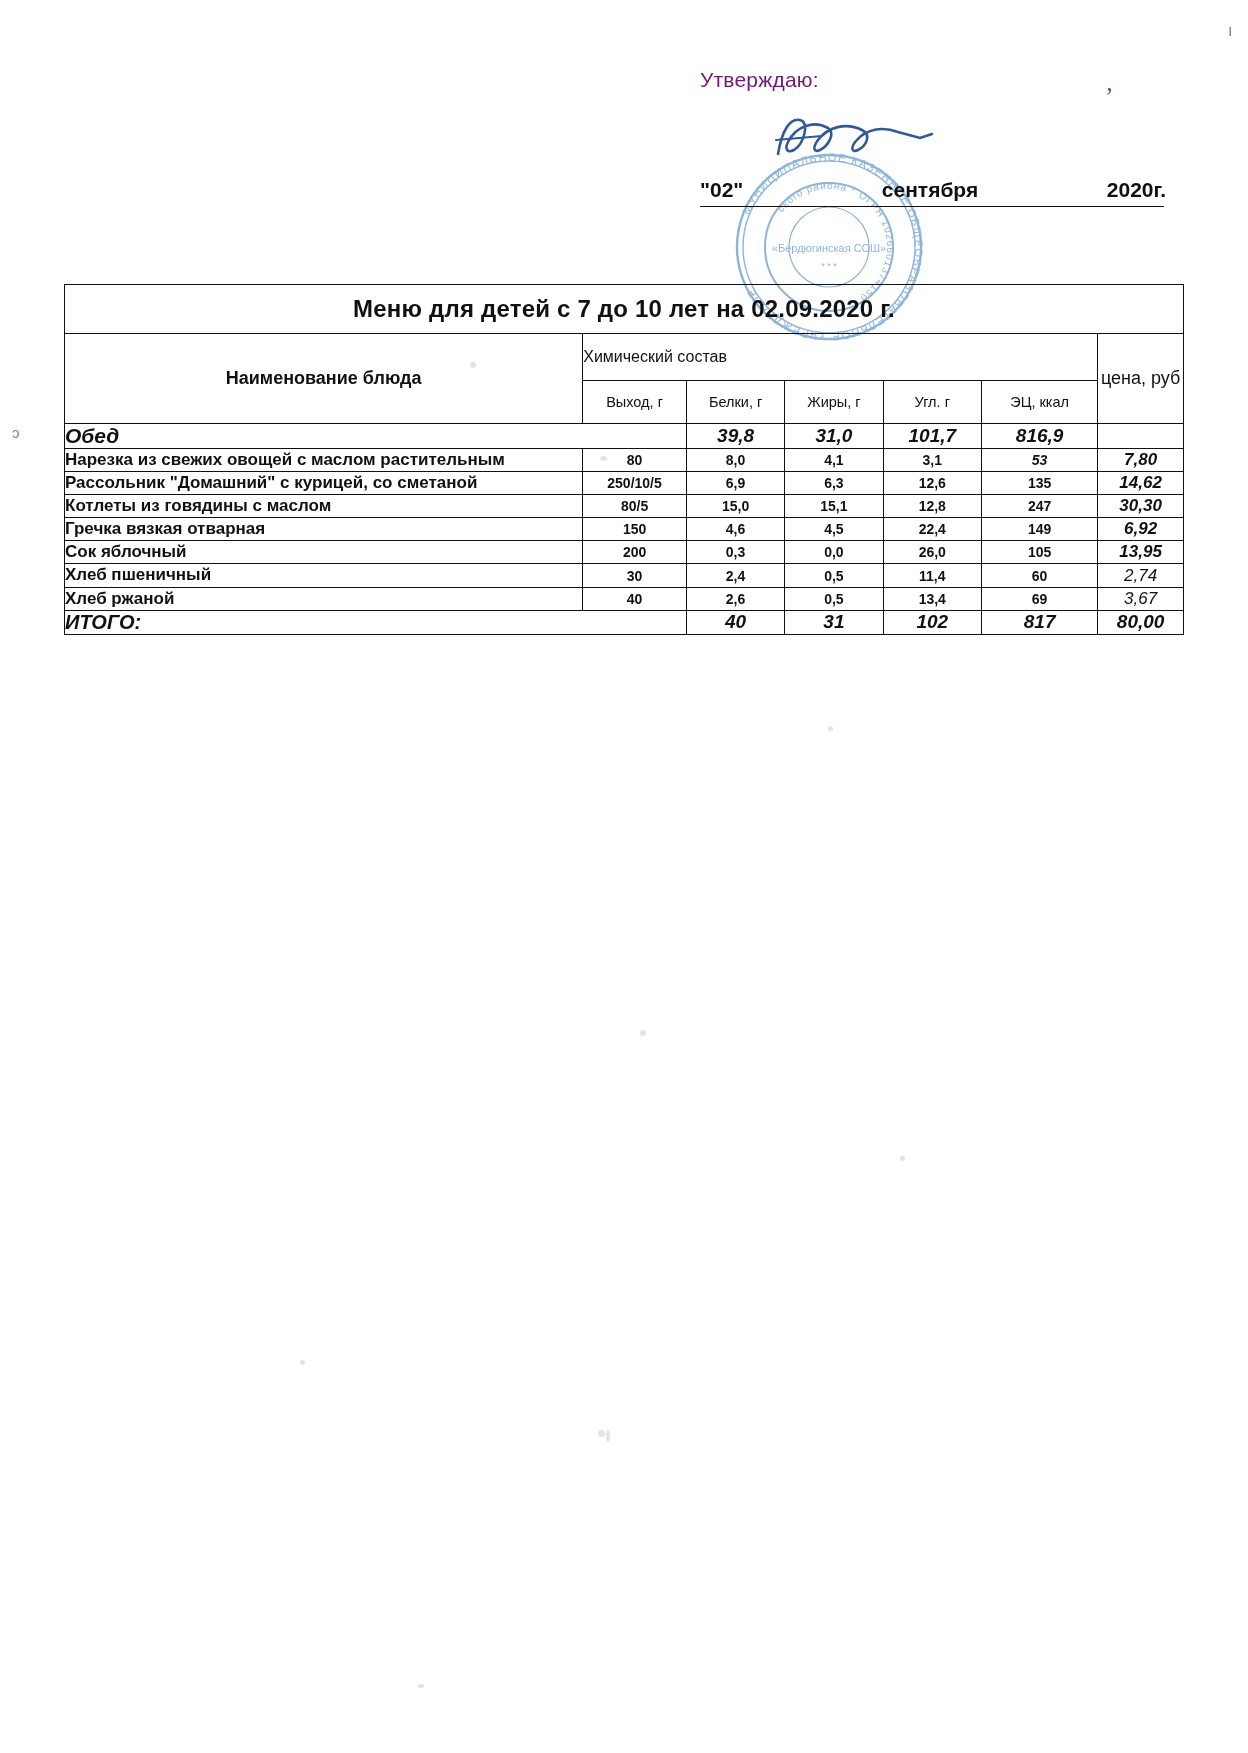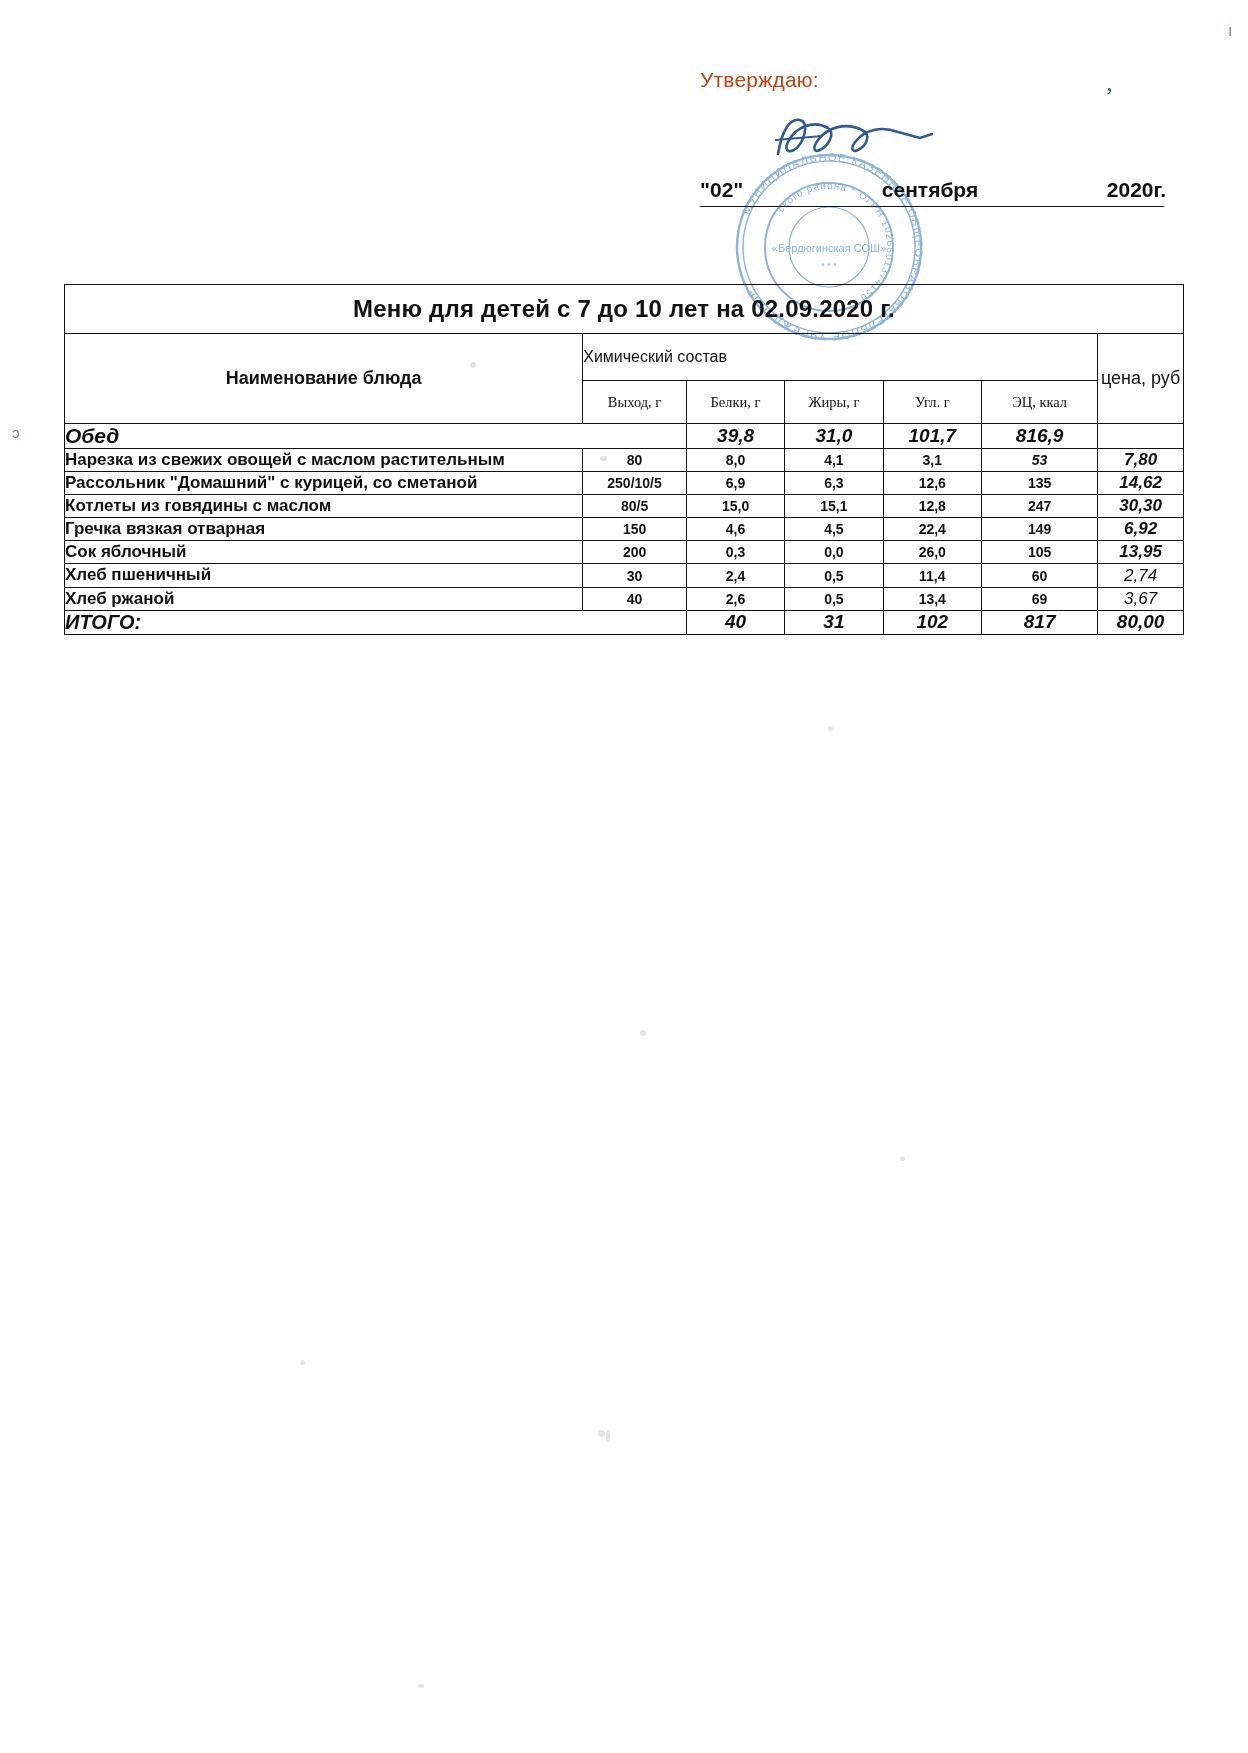--- a/index.html
+++ b/index.html
@@ -19,21 +19,21 @@
   
   .approval {
     position: absolute;
     left: 700px;
     top: 68px;
     width: 460px;
   }
   .approval-title {
     font-size: 21px;
     font-weight: 400;
-    color: #c2410c;
+    color: #701a75;
     letter-spacing: 0.2px;
   }
   .date-line {
     position: absolute;
     left: 700px;
     top: 178px;
     width: 470px;
     display: flex;
     align-items: flex-end;
     font-size: 21px;
@@ -145,21 +145,20 @@
     font-size: 18px;
     font-weight: normal;
     line-height: 1.25;
     padding: 4px 6px;
   }
   .hdr-sub {
     text-align: center;
     font-size: 14.5px;
     font-weight: normal;
     height: 42px;
-    font-family: Liberation Serif, serif;
   }
   .row-dish {
     font-size: 17px;
     font-weight: bold;
     padding: 9px 10px 9px 12px;
     line-height: 1.3;
     text-align: left;
   }
   .row-val {
     font-size: 14px;

